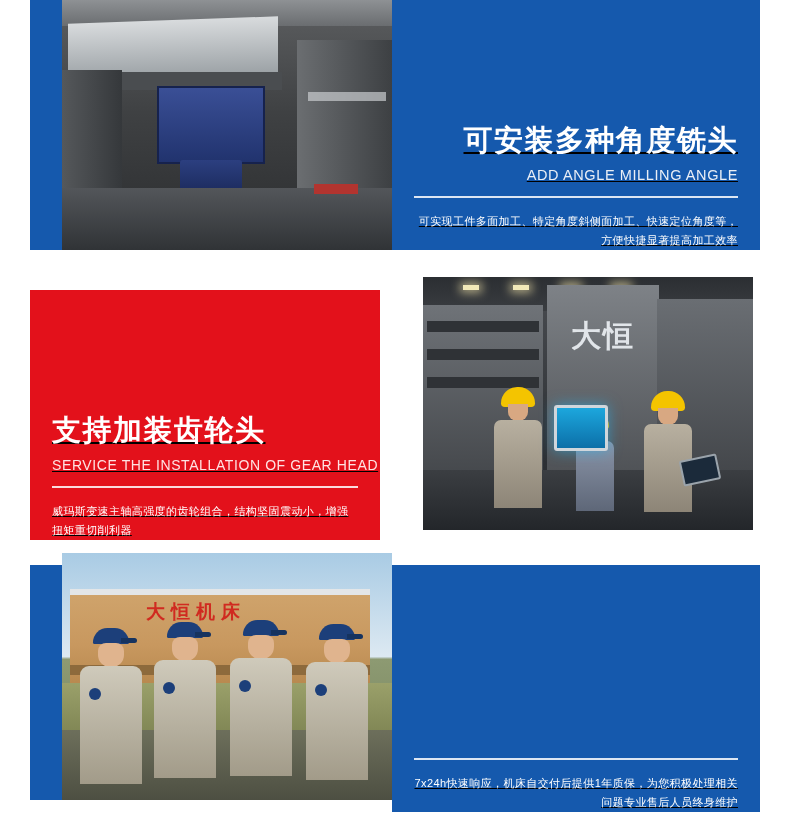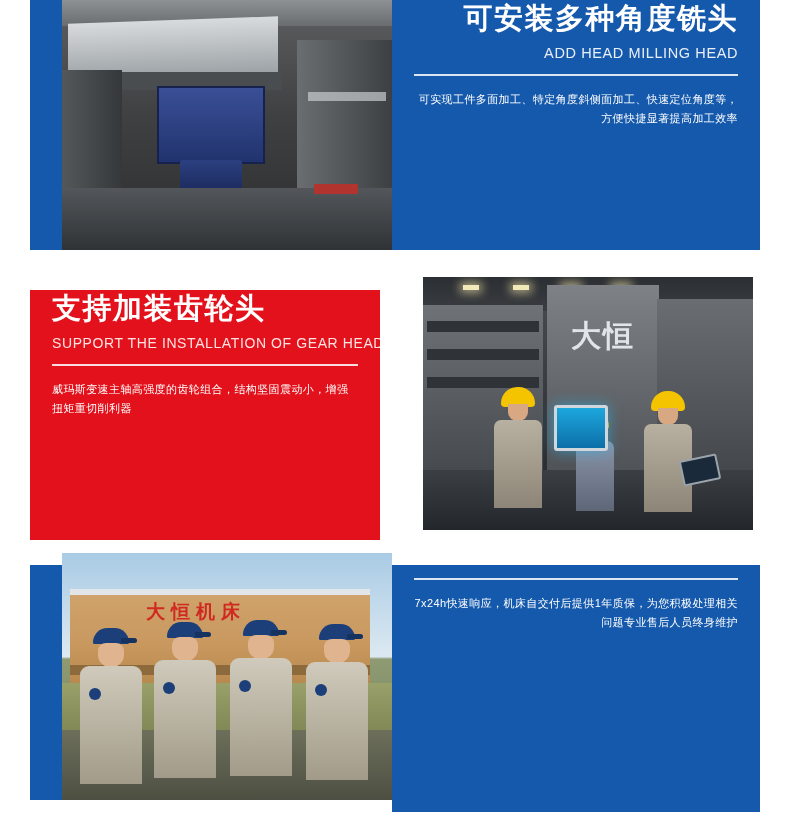--- a/index.html
+++ b/index.html
@@ -21,21 +21,22 @@
     position: relative;
     overflow: hidden;
     background: #2b2b2b;
   }
 
   .panel {
     position: relative;
     overflow: hidden;
     display: flex;
     flex-direction: column;
-    justify-content: flex-start;
+    justify-content: flex-end;
+    text-decoration: underline;
   }
   .panel.blue { background: #1559ad; }
   .panel.red  { background: #e3111b; }
 
   .panel-inner { padding: 0 22px; }
   .panel-inner.right { text-align: right; }
   .panel-inner.left  { text-align: left; }
 
   .title-cn {
     color: #ffffff;
@@ -252,32 +253,32 @@
     <div class="head"></div>
     <div class="head2"></div>
     <div class="spindle"></div>
     <div class="table"></div>
     <div class="red-acc"></div>
   </div>
 
   <div class="panel blue" style="position:absolute; left:392px; top:0px; width:368px; height:250px;">
     <div class="panel-inner right">
       <div class="title-cn">可安装多种角度铣头</div>
-      <div class="title-en">ADD HEAD MILLING HEAD</div>
+      <div class="title-en">ADD ANGLE MILLING ANGLE</div>
       <div class="rule"></div>
       <div class="body-cn">可实现工件多面加工、特定角度斜侧面加工、快速定位角度等，方便快捷显著提高加工效率</div>
     </div>
   </div>
 
   <div class="accent red" style="left:30px; top:290px; width:32px; height:250px;"></div>
 
   <div class="panel red" style="position:absolute; left:30px; top:290px; width:350px; height:250px;">
     <div class="panel-inner left">
       <div class="title-cn">支持加装齿轮头</div>
-      <div class="title-en" style="font-size:14px;">SUPPORT THE INSTALLATION OF GEAR HEAD</div>
+      <div class="title-en" style="font-size:14px;">SERVICE THE INSTALLATION OF GEAR HEAD</div>
       <div class="rule"></div>
       <div class="body-cn">威玛斯变速主轴高强度的齿轮组合，结构坚固震动小，增强扭矩重切削利器</div>
     </div>
   </div>
 
   <div class="photo p2" style="position:absolute; left:385px; top:277px; width:330px; height:253px;margin-left:38px;">
     <div class="roof"></div>
     <div class="lamp" style="left:40px;"></div>
     <div class="lamp" style="left:90px;"></div>
     <div class="lamp" style="left:140px;"></div>

